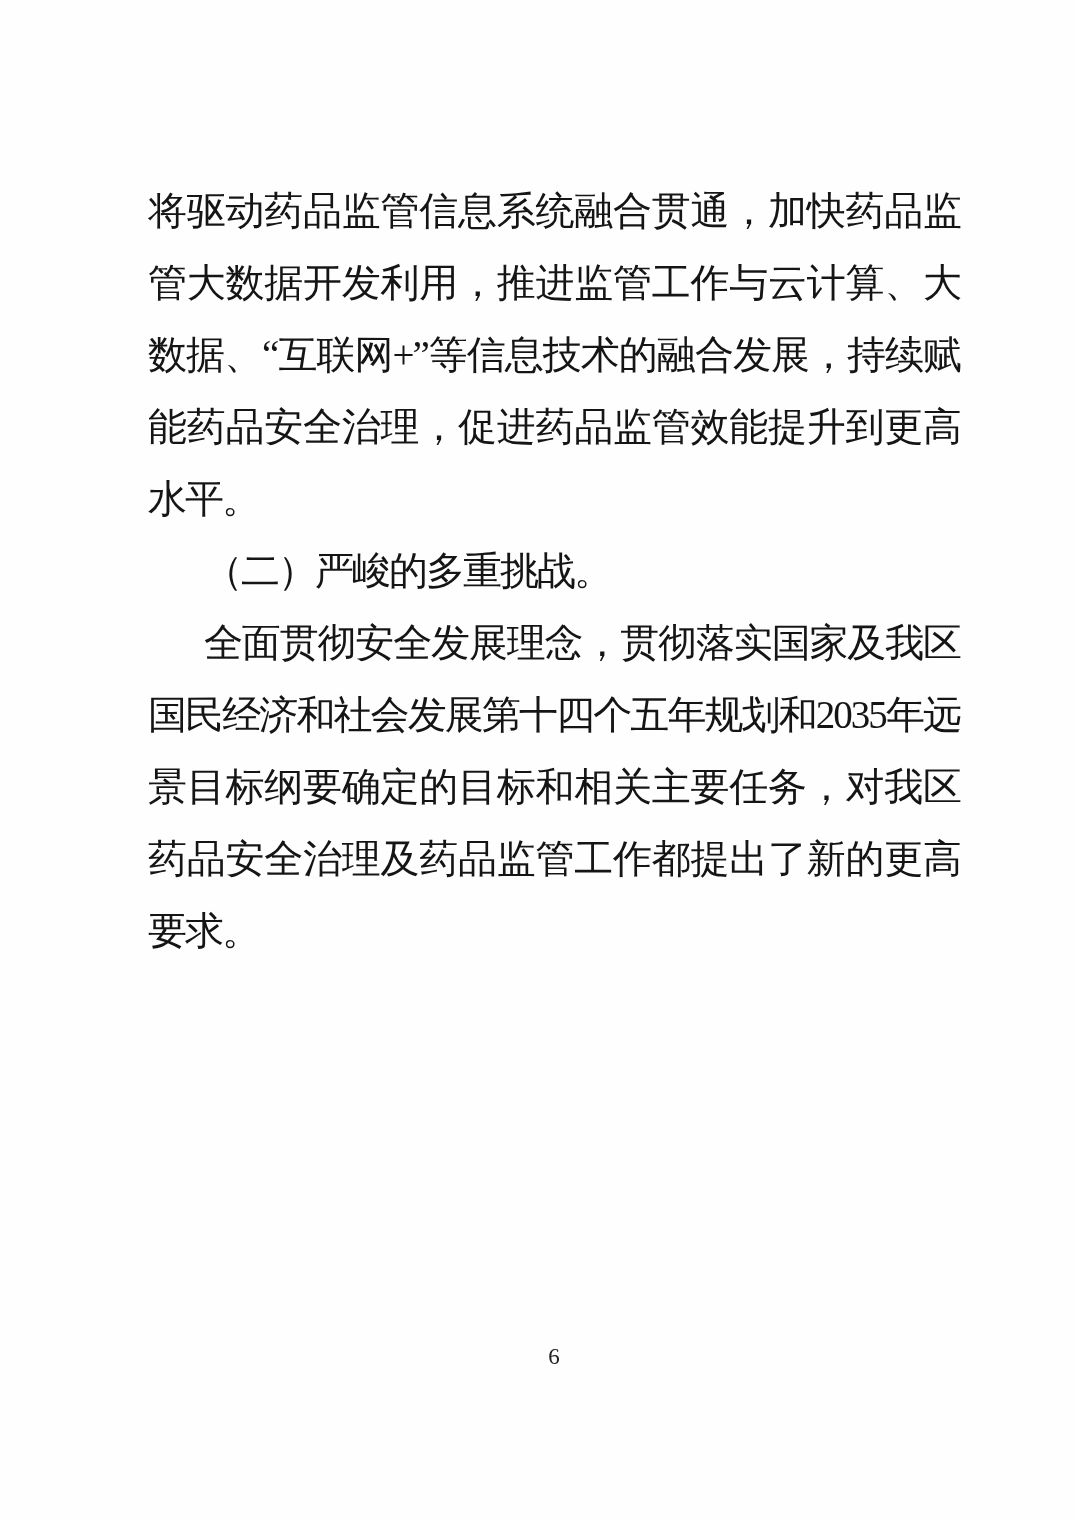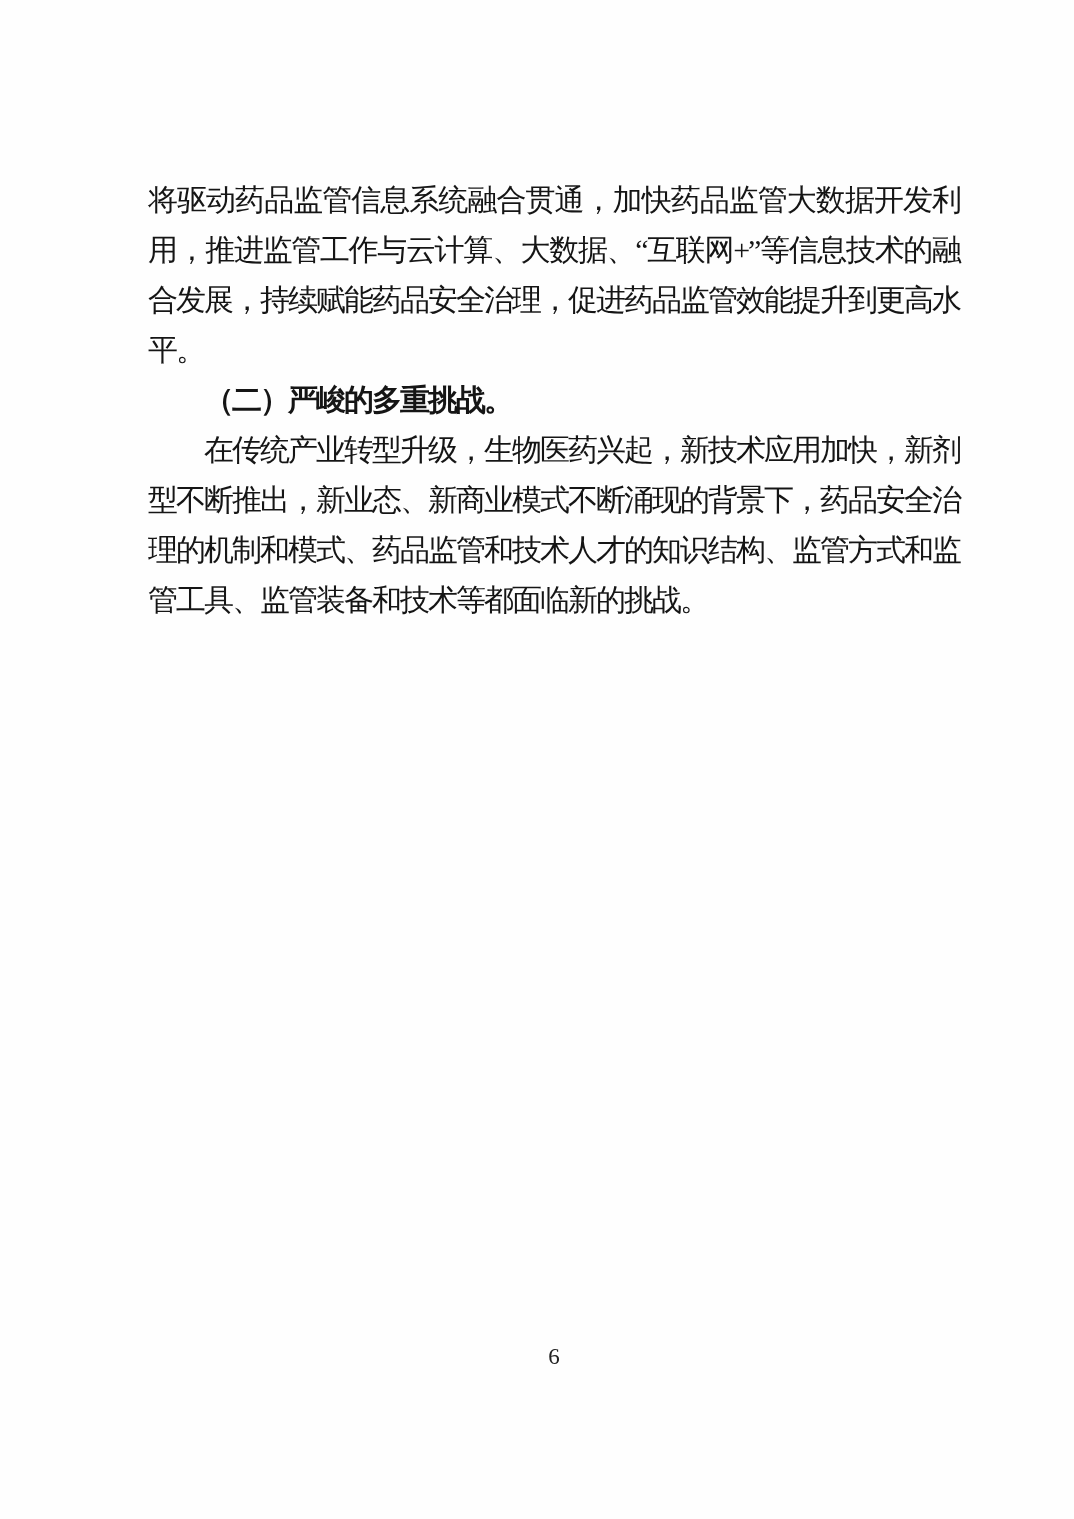--- a/index.html
+++ b/index.html
@@ -16,38 +16,38 @@
     overflow: hidden;
     box-sizing: border-box;
   }
   .doc-body {
     position: absolute;
     left: 148px;
     top: 175px;
     width: 812px;
     color: #151515;
     font-family: "Liberation Serif", "DejaVu Serif", serif;
-    font-size: 30px;
-    line-height: 50px;
+    font-size: 39px;
+    line-height: 72px;
     letter-spacing: -2px;
     text-align: justify;
   }
   .doc-body p {
     margin: 0;
     padding: 0;
   }
   .para-indent {
     text-indent: 56px;
   }
   .para-continuation {
     text-indent: 0;
   }
   .heading-kai {
     text-indent: 56px;
-    font-weight: bold;
+    font-weight: normal;
   }
   .heading-hei {
     text-indent: 56px;
     font-weight: bold;
     font-family: "Liberation Sans", "DejaVu Sans", sans-serif;
     letter-spacing: -1px;
   }
   .page-number {
     position: absolute;
     top: 1344px;
@@ -59,16 +59,16 @@
     color: #222222;
   }
 </style>
 </head>
 <body>
 
 <div class="page">
   <div class="doc-body">
     <p class="para-continuation">将驱动药品监管信息系统融合贯通，加快药品监管大数据开发利用，推进监管工作与云计算、大数据、“互联网+”等信息技术的融合发展，持续赋能药品安全治理，促进药品监管效能提升到更高水平。</p>
     <p class="heading-kai">（二）严峻的多重挑战。</p>
-    <p class="para-indent">在传统产业转型升级，生物医药兴起，新技术应用加快，新剂型不断推出，新业态、新商业模式不断涌现的背景下，药品安全治理的机制和模式、药品监管和技术人才的知识结构、监管方式和监管工具、监管装备和技术等都面临新的挑战。</p>
+    <p class="para-indent">全面贯彻安全发展理念，贯彻落实国家及我区国民经济和社会发展第十四个五年规划和2035年远景目标纲要确定的目标和相关主要任务，对我区药品安全治理及药品监管工作都提出了新的更高要求。</p>
   </div>
   <div class="page-number">6</div>
 </div>
 
 </body></html>

